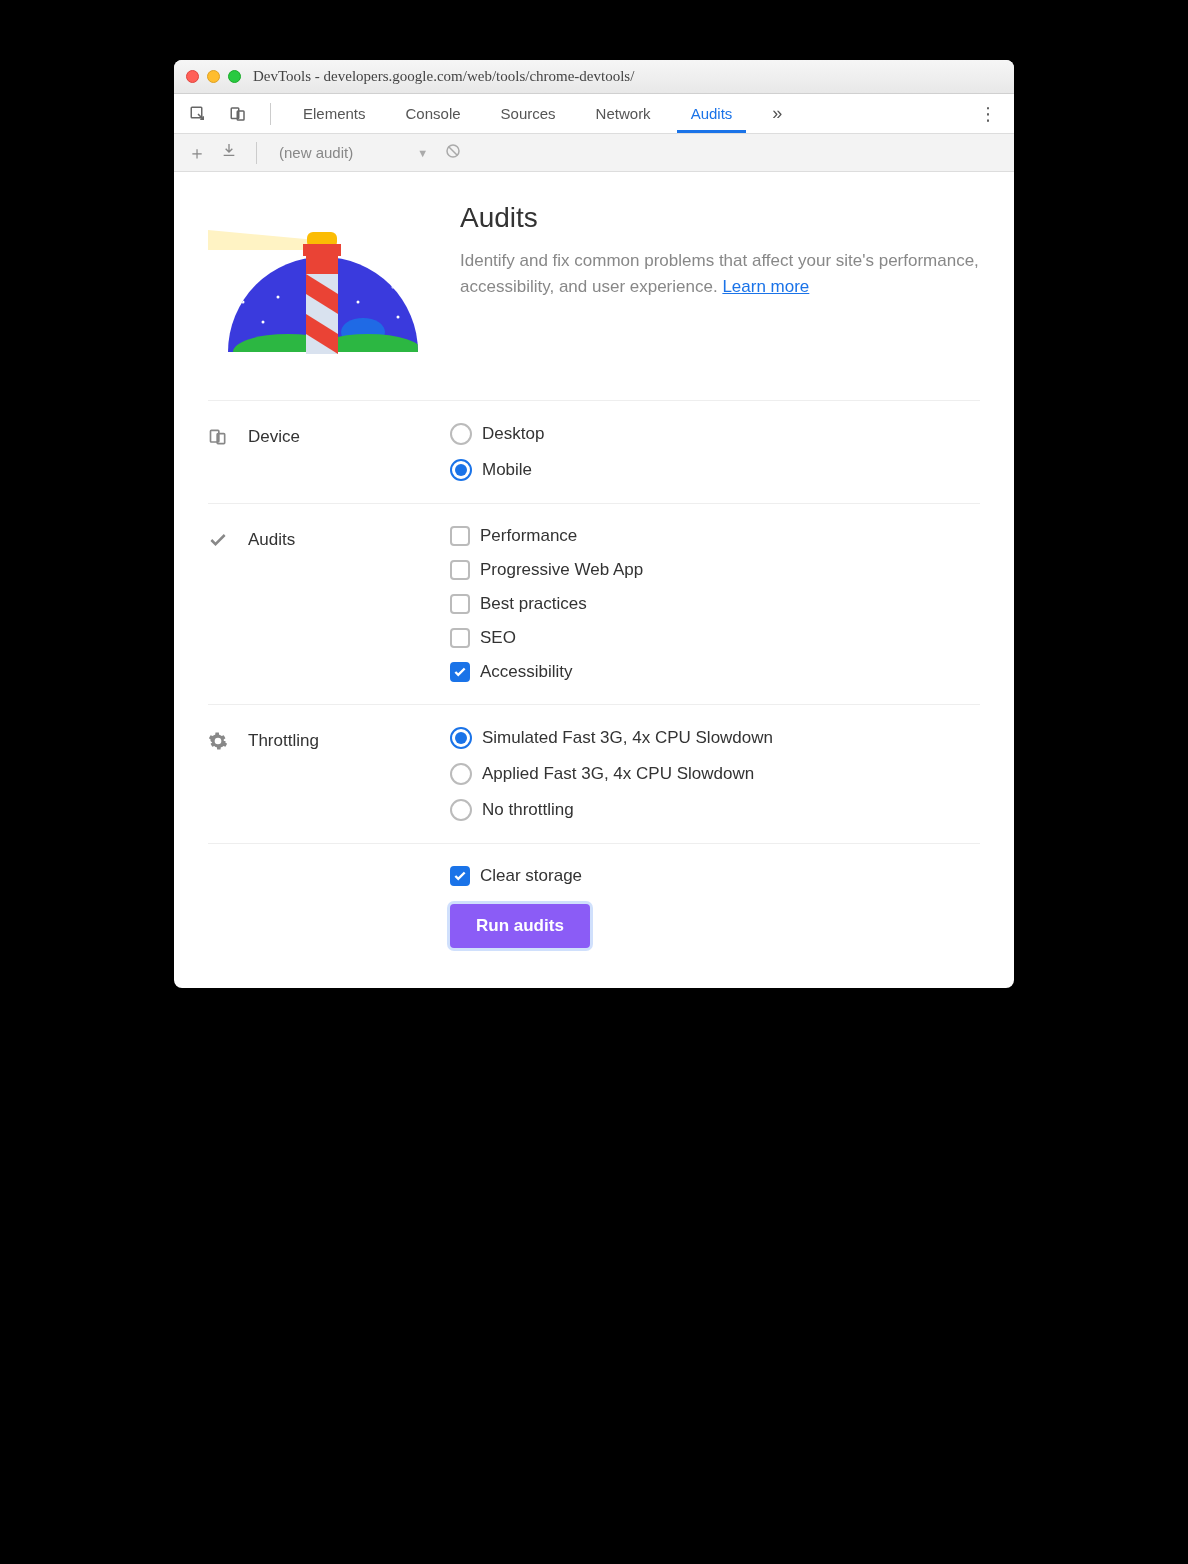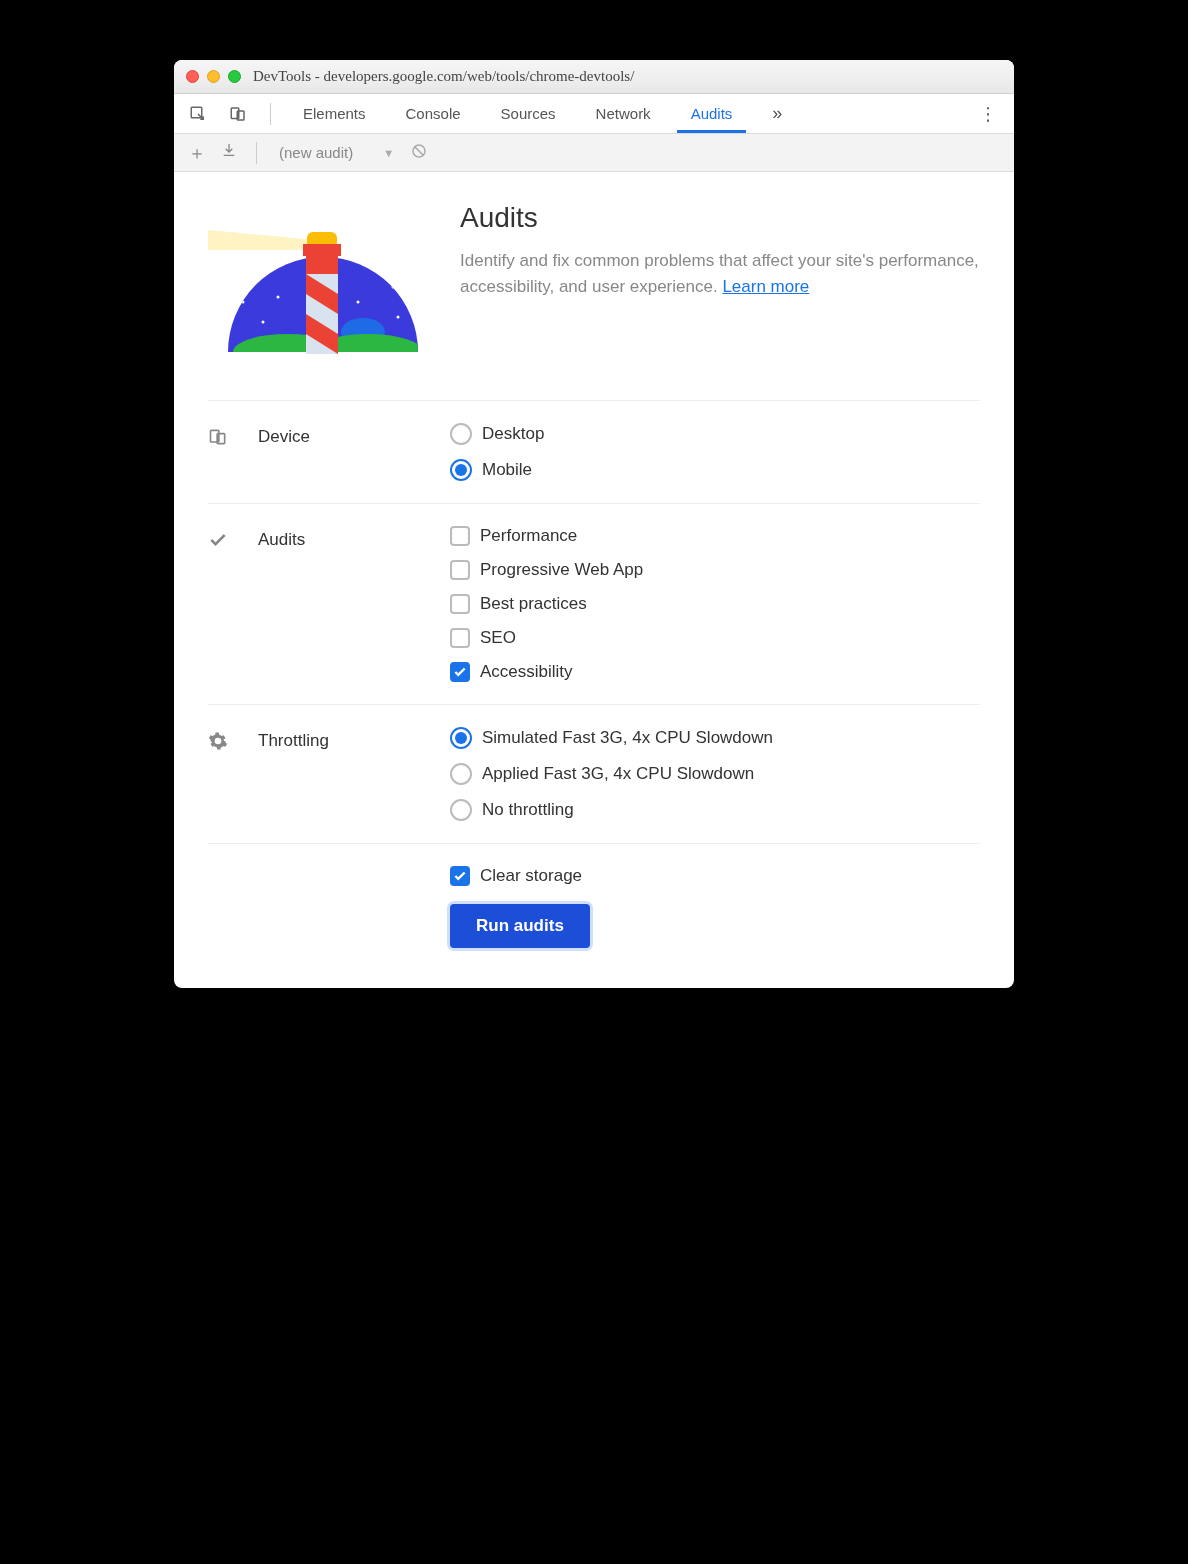--- a/index.html
+++ b/index.html
@@ -52,57 +52,57 @@
   .subbar {
     height: 38px;
     background:#f3f3f3;
     border-bottom:1px solid #ddd;
     display:flex;
     align-items:center;
     padding:0 12px;
     gap:10px;
   }
   .subbar .plus, .subbar .download { color:#888; font-size:18px; width:22px; text-align:center;}
-  .dropdown { color:#888; font-size:15px; display:flex; align-items:center; gap:30px; padding:0 6px;}
+  .dropdown { color:#888; font-size:15px; display:flex; align-items:center; gap:64px; padding:0 6px;}
   .tri { font-size:11px; color:#aaa;}
   .ban { color:#aaa; }
   .content { padding: 30px 34px 40px 34px; }
   .intro { display:flex; gap:22px; margin-bottom:28px; align-items:flex-start;}
   .lighthouse-art {
     width: 230px;
     height: 170px;
     position: relative;
     flex-shrink:0;
   }
   .intro-text h1 { font-size:28px; font-weight:400; color:#333; margin-bottom:14px;}
   .intro-text p { font-size:17px; color:#888; line-height:1.5;}
   .intro-text a { color:#1a73e8; text-decoration:underline;}
   hr.sep { border:none; border-top:1px solid #eee; margin:22px 0;}
   .row { display:flex; align-items:flex-start; gap:22px; }
-  .row-label { width:220px; display:flex; align-items:center; gap:30px; padding-top:4px; flex-shrink:0;}
+  .row-label { width:220px; display:flex; align-items:center; gap:20px; padding-top:4px; flex-shrink:0;}
   .row-label svg,.row-label .chk-i { color:#888; }
   .row-label span.lbl { font-size:17px; color:#333;}
   .options { flex:1; display:flex; flex-direction:column; gap:14px;}
   .opt { display:flex; align-items:center; gap:10px; font-size:17px; color:#333;}
   .radio {
     width:22px; height:22px; border-radius:50%; border:2px solid #bbb; display:inline-block; position:relative; flex-shrink:0;
   }
   .radio.checked { border-color:#1a73e8; }
   .radio.checked::after {
     content:''; position:absolute; top:3px; left:3px; right:3px; bottom:3px; background:#1a73e8; border-radius:50%;
   }
   .checkbox {
     width:20px; height:20px; border-radius:4px; border:2px solid #bbb; display:inline-flex; align-items:center; justify-content:center; flex-shrink:0;
   }
   .checkbox.checked { background:#1a73e8; border-color:#1a73e8; color:#fff; }
   .checkbox.checked svg { display:block; }
   .checkbox svg { display:none; width:14px; height:14px; }
   .run-row { padding: 18px 0 0 242px;}
   .run-btn {
-    background:#1d4ed8; color:#fff; font-size:17px; font-weight:700;
+    background:#8b5cf6; color:#fff; font-size:17px; font-weight:700;
     border:none; border-radius:4px; padding:12px 26px;
     box-shadow:0 0 0 3px rgba(66,133,244,0.25);
     cursor:pointer;
   }
 </style>
 </head>
 <body>
 
 <div class="window">
 

